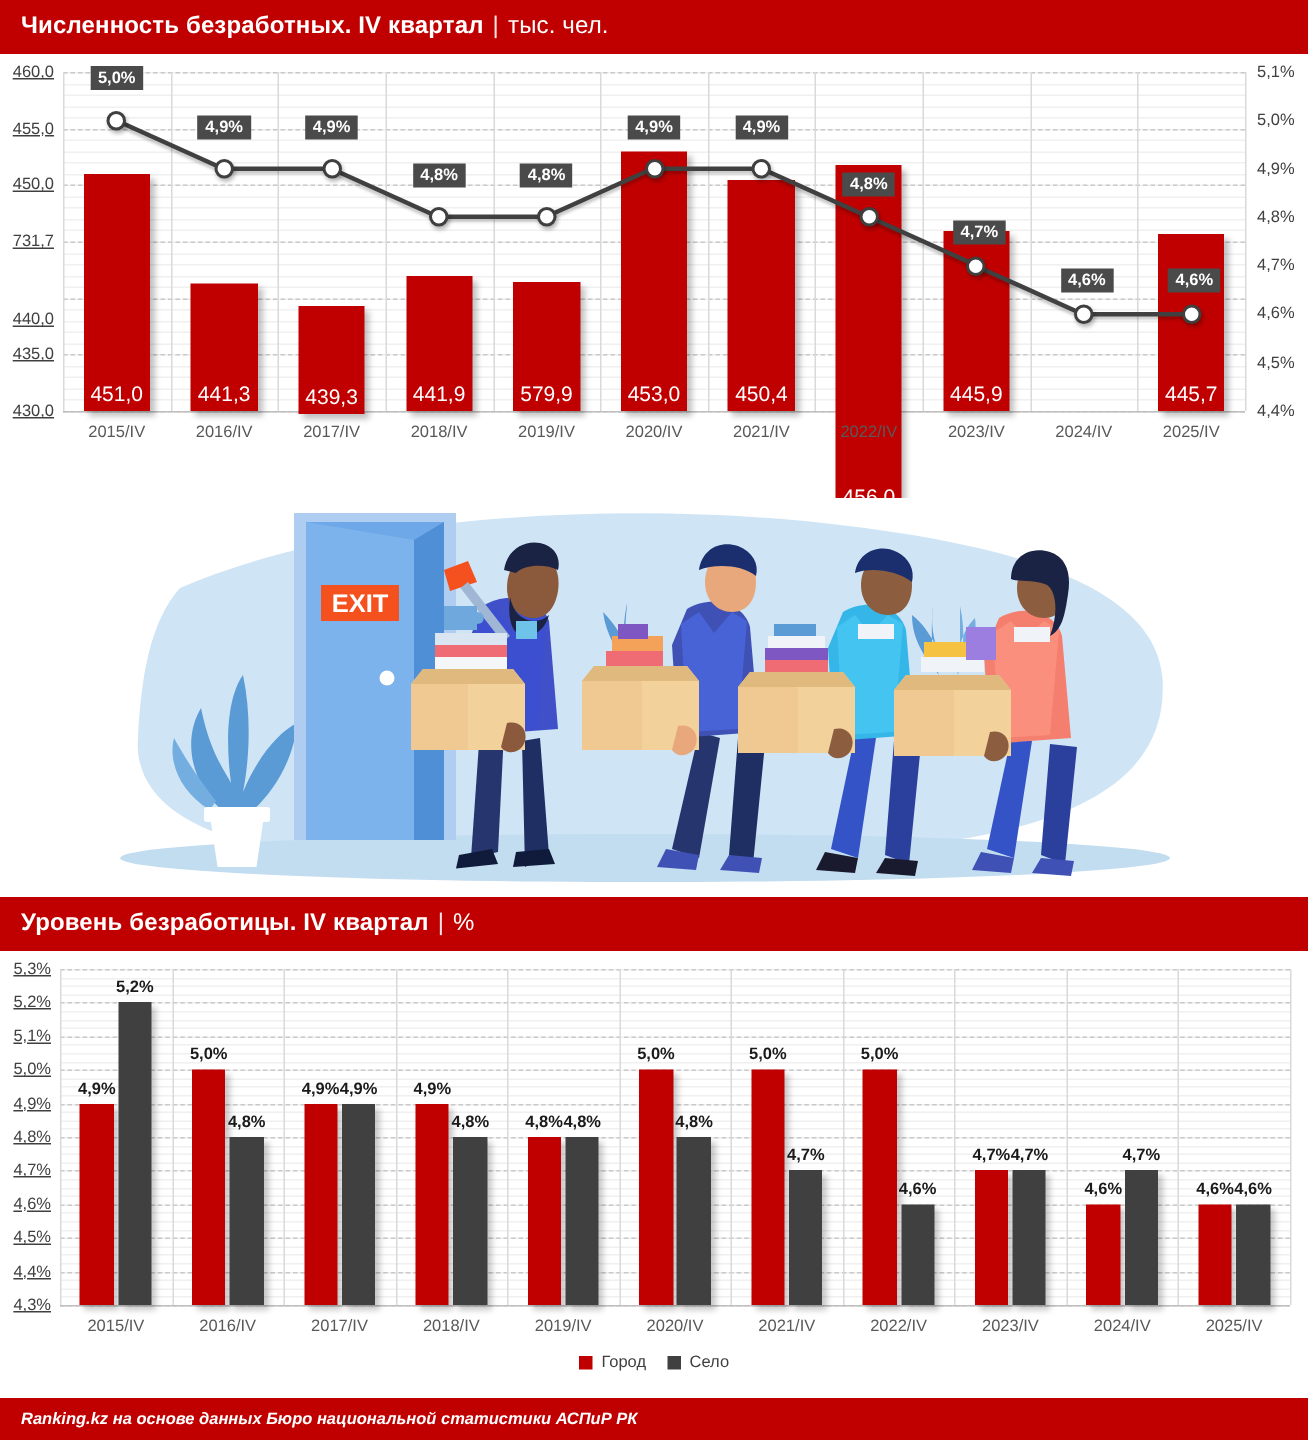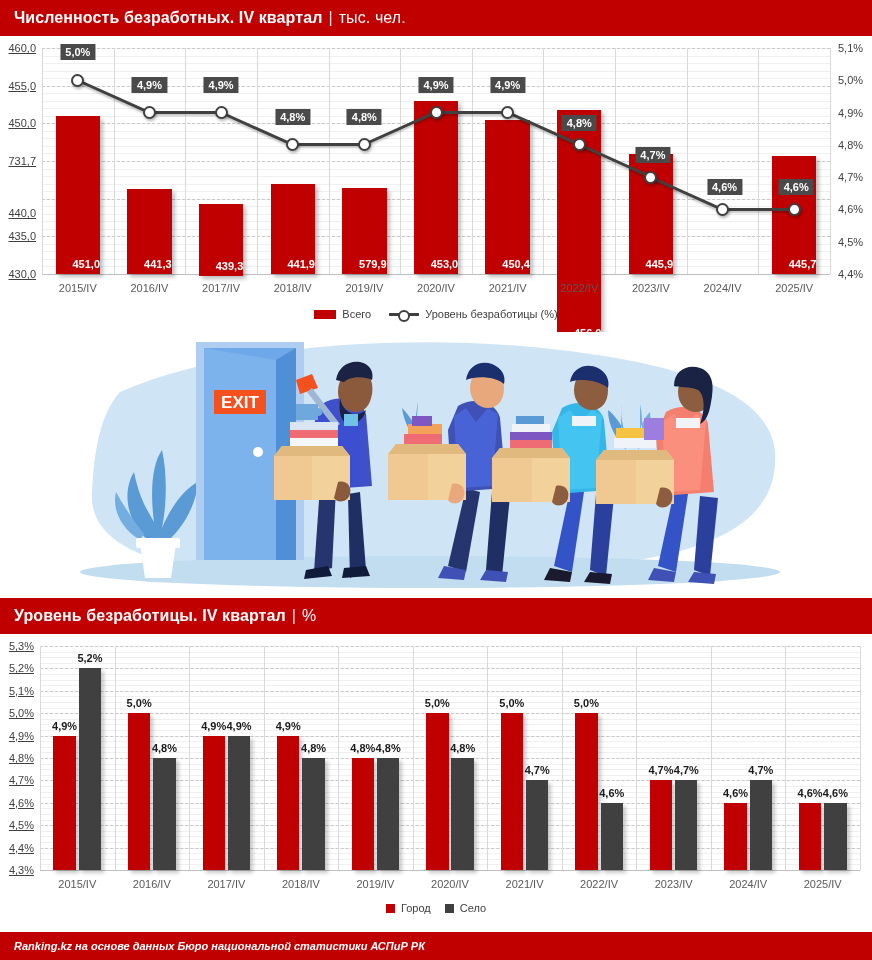--- a/index.html
+++ b/index.html
@@ -53,24 +53,24 @@
 
   
   .bar1{
     position:absolute;
     background:#c00000;
     box-shadow:3px 3px 4px rgba(0,0,0,.25);
   }
   .bar1 .val{
     position:absolute;
     bottom:4px;left:0;right:0;
-    text-align:right;
+    text-align:center;
     color:#fff;
-    font-size:11px;
-    font-weight:bold;
+    font-size:14px;
+    font-weight:normal;
     white-space:nowrap;
   }
   .lineseg{
     position:absolute;
     height:3px;
     background:#404040;
     transform-origin:0 50%;
     box-shadow:1px 2px 2px rgba(0,0,0,.22);
   }
   .marker{
@@ -284,30 +284,20 @@
     <div class="xlabel" style="left: 113.636px; top: 246px; width: 71.6364px;">2016/IV</div>
     <div class="xlabel" style="left: 185.273px; top: 246px; width: 71.6364px;">2017/IV</div>
     <div class="xlabel" style="left: 256.909px; top: 246px; width: 71.6364px;">2018/IV</div>
     <div class="xlabel" style="left: 328.545px; top: 246px; width: 71.6364px;">2019/IV</div>
     <div class="xlabel" style="left: 400.182px; top: 246px; width: 71.6364px;">2020/IV</div>
     <div class="xlabel" style="left: 471.818px; top: 246px; width: 71.6364px;">2021/IV</div>
     <div class="xlabel" style="left: 543.455px; top: 246px; width: 71.6364px;">2022/IV</div>
     <div class="xlabel" style="left: 615.091px; top: 246px; width: 71.6364px;">2023/IV</div>
     <div class="xlabel" style="left: 686.727px; top: 246px; width: 71.6364px;">2024/IV</div>
     <div class="xlabel" style="left: 758.364px; top: 246px; width: 71.6364px;">2025/IV</div>
-    <div class="legend" style="left: 0px; top: 272px; width: 872px; justify-content: center;">
-      <div class="lg-item">
-        <span class="swatch-red"></span>
-        <span>Всего</span>
-      </div>
-      <div class="lg-item">
-        <span class="swatch-line"></span>
-        <span>Уровень безработицы (%)</span>
-      </div>
-    </div>
   </div>
 
 <div class="illu">
   <svg width="872" height="262" viewBox="0 0 872 262" xmlns="http://www.w3.org/2000/svg">
 
     <path d="M120 60 C240 8, 430 2, 560 18 C680 32, 770 60, 775 120 C780 196, 700 228, 560 236 L250 240 C150 238, 88 210, 92 160 C94 120, 100 82, 120 60 Z" fill="#cfe5f6"></path>
 
     <ellipse cx="430" cy="240" rx="350" ry="16" fill="#c2dcf0"></ellipse>
 
     <g>

